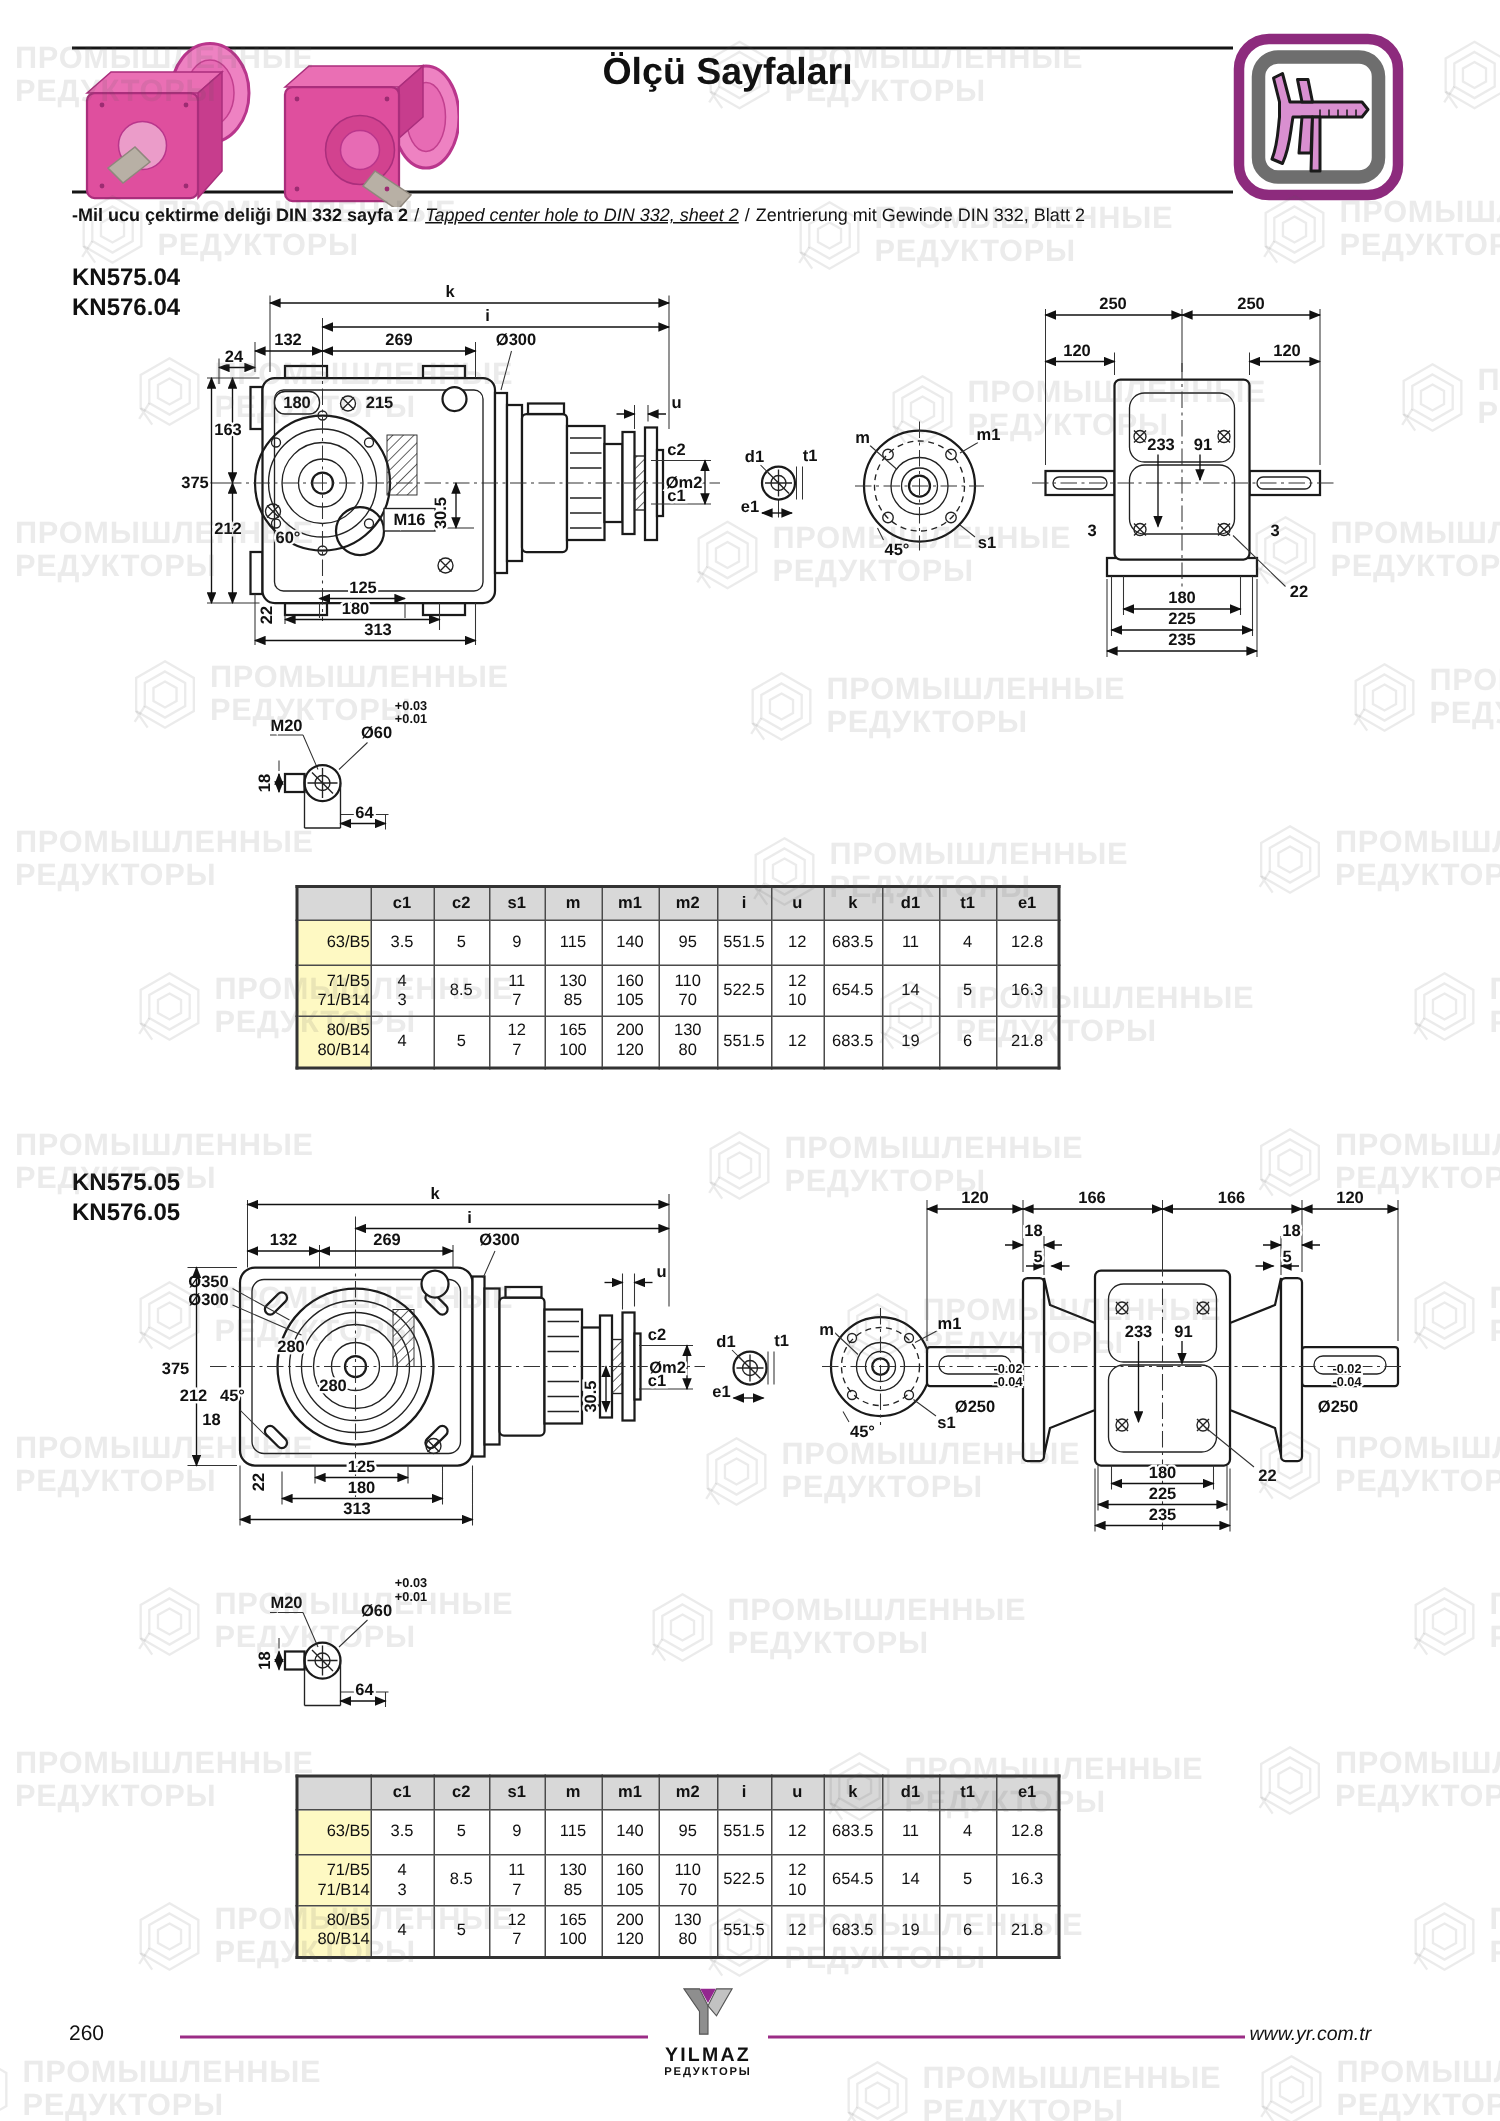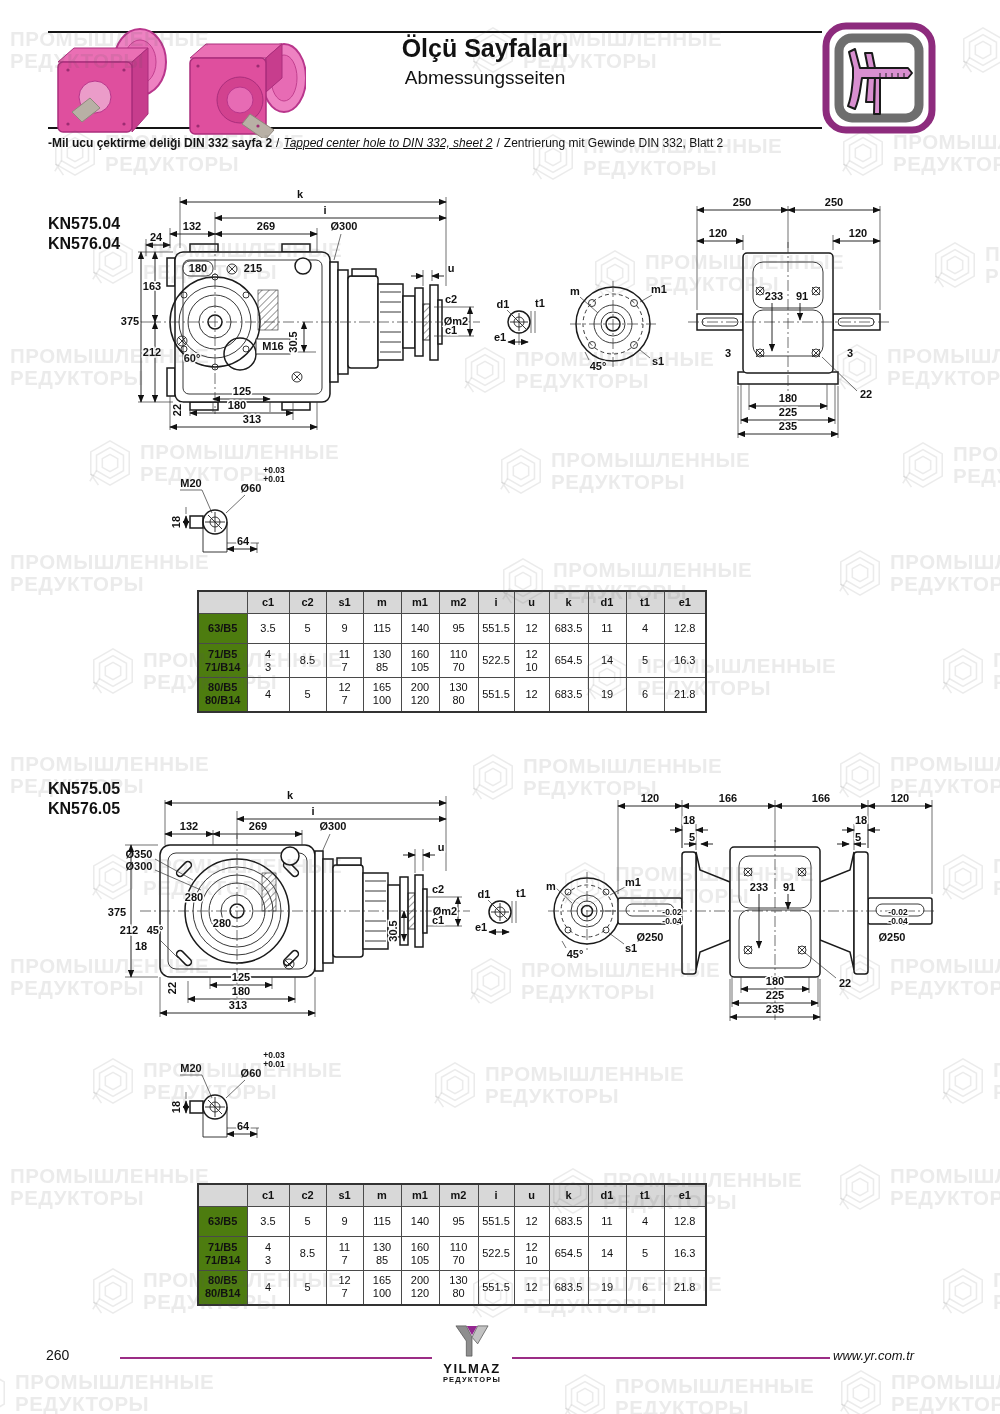--- a/index.html
+++ b/index.html
@@ -16,21 +16,21 @@
   .note b{font-weight:bold;}
   .note i{font-style:italic;text-decoration:underline;}
   .note .sep{padding:0 4px;}
   
   .models{position:absolute;font-size:16px;font-weight:bold;line-height:20px;}
   
   table.dim-table{position:absolute;border-collapse:collapse;table-layout:fixed;background:#fff;border:2px solid #333;}
   table.dim-table th,table.dim-table td{border:1px solid #4a4a4a;text-align:center;vertical-align:middle;
        padding:0;font-size:11px;line-height:13px;}
   table.dim-table thead th{background:#d8d8d8;font-weight:bold;height:21px;}
-  table.dim-table tbody th{background:#4d7c0f;font-weight:bold;}
+  table.dim-table tbody th{background:#fef9c3;font-weight:normal;text-align:right;}
   table.dim-table tbody tr:nth-child(1){height:30px;}
   table.dim-table tbody tr:nth-child(2),table.dim-table tbody tr:nth-child(3){height:34px;}
   
   svg .ln{fill:#fff;stroke:#1a1a1a;stroke-width:1.5;}
   svg .lnf{fill:none;stroke:#1a1a1a;stroke-width:1.5;}
   svg .lt{fill:none;stroke:#222;stroke-width:0.9;}
   svg .dim{stroke:#111;stroke-width:0.9;fill:none;}
   svg .ext{stroke:#333;stroke-width:0.7;fill:none;}
   svg .cl{stroke:#333;stroke-width:0.7;fill:none;stroke-dasharray:11 3 2 3;}
   svg text.dt{font-family:"Liberation Sans",sans-serif;font-size:11px;font-weight:bold;fill:#111;
@@ -84,42 +84,41 @@
       <path d="M206 96 L230 112 L221 122 L198 106 Z" fill="#b8b0a5" stroke="#8f877d"></path>
       <circle cx="154" cy="48" r="1.6" fill="#9c2c72"></circle>
         <circle cx="214" cy="48" r="1.6" fill="#9c2c72"></circle>
       <circle cx="154" cy="108" r="1.6" fill="#9c2c72"></circle>
         <circle cx="214" cy="108" r="1.6" fill="#9c2c72"></circle>
     </g>
   </svg>
 
   <div class="title-block">
     <div class="t1">Ölçü Sayfaları</div>
-    <div class="t3">Abmessungsseiten</div>
   </div>
 
   <svg class="abs" style="left:822px;top:22px;" width="114" height="112" viewBox="0 0 114 112">
     <rect x="4" y="4" width="106" height="104" rx="20" fill="#fff" stroke="#8d2b7d" stroke-width="7"></rect>
     <rect x="17" y="16" width="80" height="80" rx="13" fill="#fff" stroke="#6e6e6e" stroke-width="9"></rect>
     <g fill="#d98fd0" stroke="#1a1a1a" stroke-width="2" stroke-linejoin="round">
       <path d="M31 46 L27 30 L33 27 L38 46 L86 46 L90 51 L86 56 L40 56 C38 67 38 76 33 87 L26 84 C30 74 30 64 31 56 Z"></path>
       <path d="M46 46 L43 31 L50 31 L53 46 Z"></path>
       <path d="M46 56 L44 80 L52 80 L53 56 Z"></path>
       <path d="M53 56 L58 56 L58 92 L52 92 Z"></path>
     </g>
     <g stroke="#1a1a1a" stroke-width="1">
       <path d="M58 56 v-5 M64 56 v-5 M70 56 v-5 M76 56 v-5 M82 56 v-5"></path>
     </g>
   </svg>
 
   <div class="note">
     <b>-Mil ucu çektirme deliği DIN 332 sayfa 2</b><span class="sep">/</span><i>Tapped center hole to DIN 332, sheet 2</i><span class="sep">/</span><span>Zentrierung mit Gewinde DIN 332, Blatt 2</span>
   </div>
 
-  <div class="models" style="left:48px;top:176px;margin-top:38px;">
+  <div class="models" style="left:48px;top:176px;">
     <div>KN575.04</div>
     <div>KN576.04</div>
   </div>
 
   <svg class="abs" style="left:95px;top:188px;" width="810" height="262" viewBox="95 188 810 262">
     <defs>
       <marker id="ar1" viewBox="0 0 10 8" refX="9" refY="4" markerWidth="9" markerHeight="7" orient="auto-start-reverse">
         <path d="M0 0 L10 4 L0 8 z" fill="#111"></path>
         </marker>
       <pattern id="ha1" width="5" height="5" patternTransform="rotate(45)" patternUnits="userSpaceOnUse">

